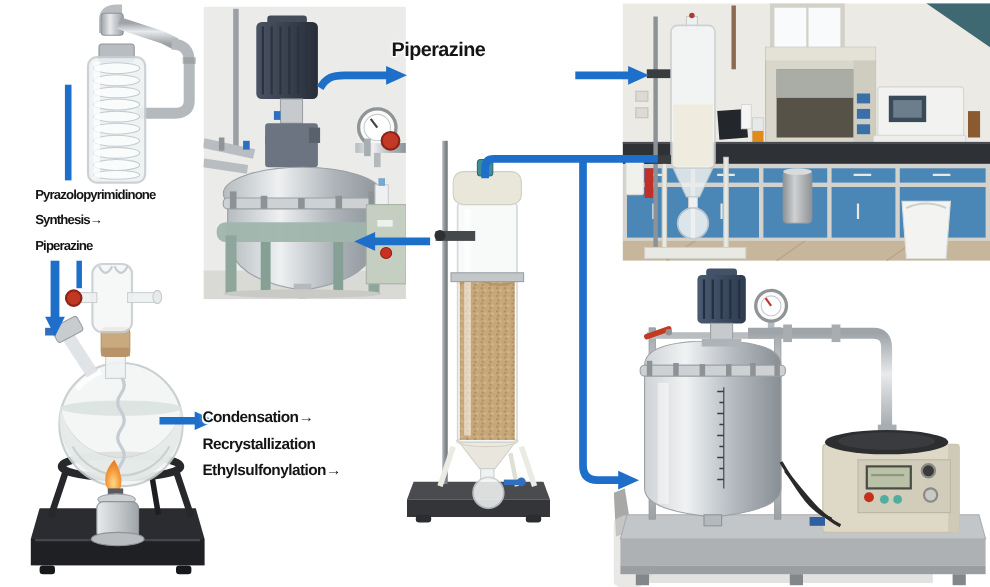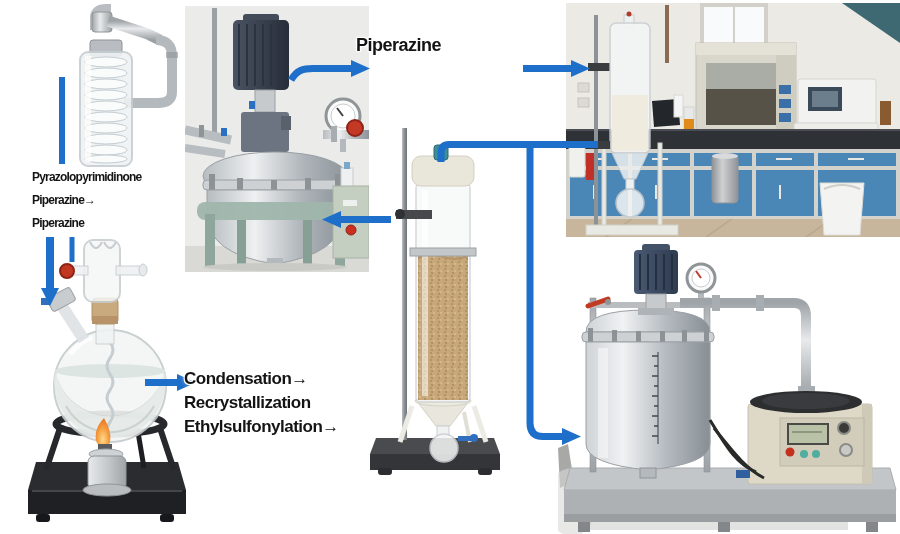--- a/index.html
+++ b/index.html
@@ -7,21 +7,21 @@
     overflow:hidden;font-family:"Liberation Sans",sans-serif;}
   svg.photo{position:absolute;display:block;}
   #arrow-overlay{position:absolute;left:0;top:0;z-index:40;}
   .flow-line{stroke:var(--arrow,#1d6fc9);fill:none;}
   .flow-head{fill:var(--arrow,#1d6fc9);stroke:none;}
   .label{position:absolute;z-index:50;text-align:left;font-weight:700;
     color:var(--label-text,#141414);line-height:24px;letter-spacing:-0.5px;
     text-shadow:-1px -1px 0 #fff,1px -1px 0 #fff,-1px 1px 0 #fff,1px 1px 0 #fff,0 0 5px #fff;}
   #label-left{left:0px;top:166px;width:192px;font-size:12px;line-height:23px;letter-spacing:-0.8px;margin-left:32px;}
   #label-top{left:356px;top:33px;width:172px;font-size:18px;}
-  #label-bottom{left:184px;top:367px;width:178px;font-size:17px;}
+  #label-bottom{left:184px;top:367px;width:178px;font-size:14px;}
 </style>
 </head>
 <body>
 
 <div class="canvas">
 
   <svg class="photo" style="left:8px;top:0px;" width="185" height="170" viewBox="0 0 185 170">
     <defs>
       <linearGradient id="pa-pipe" x1="0" y1="0" x2="0" y2="1">
         <stop offset="0" stop-color="#9fa4a8"></stop>
@@ -467,21 +467,21 @@
       <path class="flow-line" stroke-width="5" d="M72,237 L72,262"></path>
     </g>
     <g>
       <path class="flow-line" stroke-width="7" d="M145,382.5 L178,382.5"></path>
       <polygon class="flow-head" points="177,374 177,391 196,382.5"></polygon>
     </g>
   </svg>
 
   <div class="label" id="label-left">
     <div>Pyrazolopyrimidinone</div>
-    <div>Piperazine→</div>
+    <div>Synthesis→</div>
     <div>Piperazine</div>
   </div>
 
   <div class="label" id="label-top">
     <div>Piperazine</div>
   </div>
 
   <div class="label" id="label-bottom">
     <div>Condensation→</div>
     <div>Recrystallization</div>

